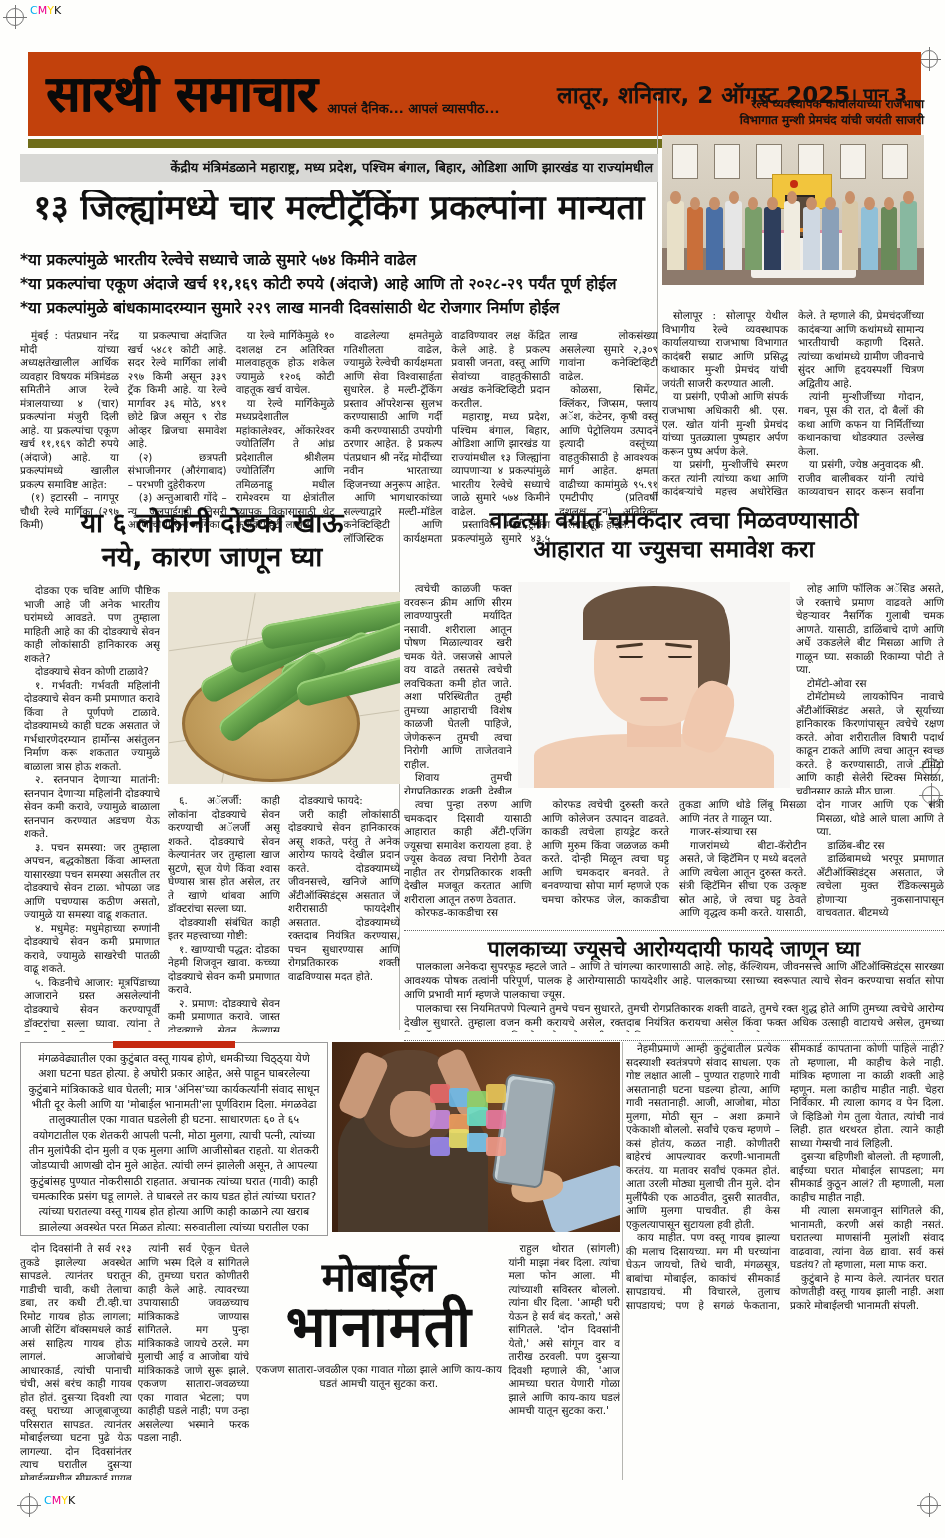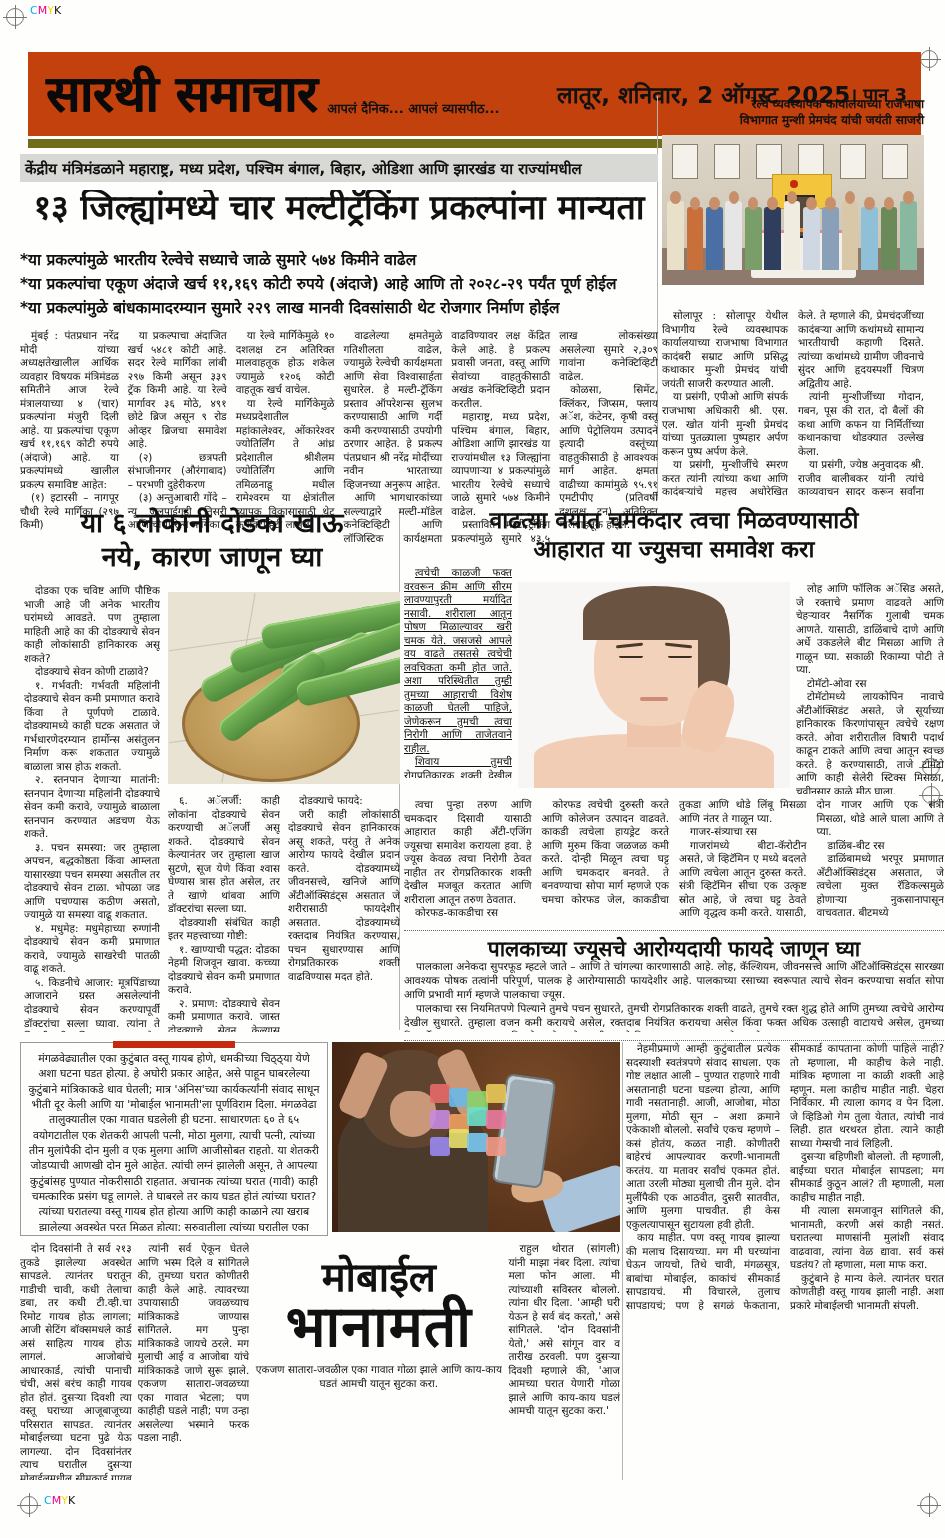--- a/index.html
+++ b/index.html
@@ -25,41 +25,41 @@
   #olivebar{position:absolute;left:28px;top:139px;width:893px;height:9px;background:#6f6d1a;}
   
   .fitline{display:inline-block;white-space:nowrap;transform-origin:center center;}
   .origin-left{transform-origin:left center;}
   .coltext{font-size:10.4px;line-height:1.3;text-align:justify;overflow:hidden;}
   .coltext p{margin:0;text-indent:11px;}
   .vrule{position:absolute;width:1px;background:#b5b5b0;}
   .photo{position:relative;overflow:hidden;}
   
   #railway{position:absolute;left:20px;top:154px;width:638px;}
-  #rail-kicker{background:#d8d8d5;font-size:15px;font-weight:bold;padding:4px 5px;height:20px;overflow:hidden;}
+  #rail-kicker{background:#d8d8d5;font-size:13px;font-weight:bold;padding:4px 5px;height:20px;overflow:hidden;text-align:right;}
   #rail-headline{text-align:center;font-weight:bold;font-size:34px;line-height:1.05;margin-top:8px;height:48px;overflow:hidden;}
   #rail-bullets{margin-top:10px;font-size:15.5px;font-weight:bold;line-height:1.55;}
   #rail-body{margin-top:9px;height:226px;column-count:6;column-gap:9px;}
   
   #premchand{position:absolute;left:662px;top:96px;width:262px;}
   #prem-headline{font-weight:bold;font-size:12px;line-height:1.35;text-align:right;}
   #prem-photo{width:262px;height:150px;margin-top:7px;}
   #prem-body{margin-top:24px;height:198px;column-count:2;column-gap:10px;}
   
   #dodka{position:absolute;left:24px;top:506px;width:376px;height:528px;}
   .feat-headline{text-align:center;font-weight:bold;line-height:1.25;}
   #dodka .feat-headline{font-size:27px;}
   #dodka-col1{position:absolute;left:0;top:78px;width:136px;height:448px;}
   #dodka-photo{position:absolute;left:144px;top:86px;width:232px;height:192px;}
   #dodka-col2{position:absolute;left:144px;top:288px;width:112px;height:238px;}
   #dodka-col3{position:absolute;left:264px;top:288px;width:112px;height:238px;}
   
   #skin{position:absolute;left:404px;top:506px;width:540px;height:424px;}
   #skin .feat-headline{font-size:23px;}
-  #skin-colL{position:absolute;left:0;top:60px;width:108px;height:212px;text-decoration:underline;}
+  #skin-colL{position:absolute;left:0;top:76px;width:108px;height:212px;}
   #skin-photo{position:absolute;left:114px;top:76px;width:272px;height:206px;}
   #skin-colR{position:absolute;left:392px;top:76px;width:148px;height:212px;}
   #skin-bottom{position:absolute;left:0;top:292px;width:540px;height:130px;column-count:4;column-gap:10px;}
   
   #palak{position:absolute;left:404px;top:930px;width:540px;height:106px;
          border-top:1px dotted #666;border-bottom:1px dotted #666;padding-top:3px;}
   #palak-headline{text-align:center;font-weight:bold;font-size:21px;height:26px;overflow:hidden;}
   #palak-body{font-size:10.6px;line-height:1.32;text-align:justify;overflow:hidden;height:72px;}
   #palak-body p{margin:0;text-indent:12px;}
   

